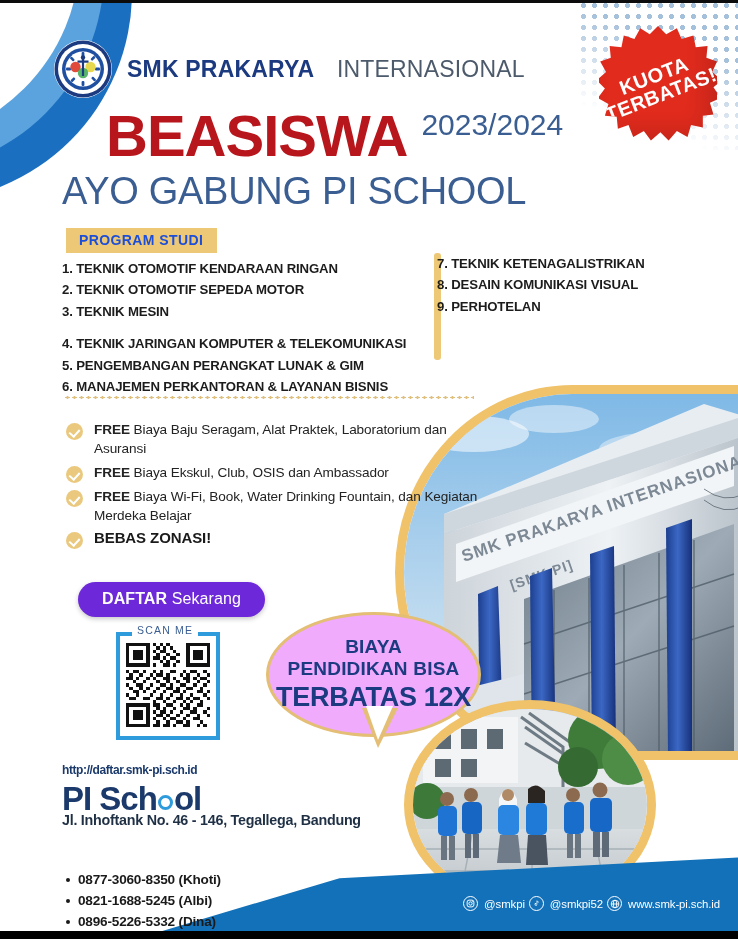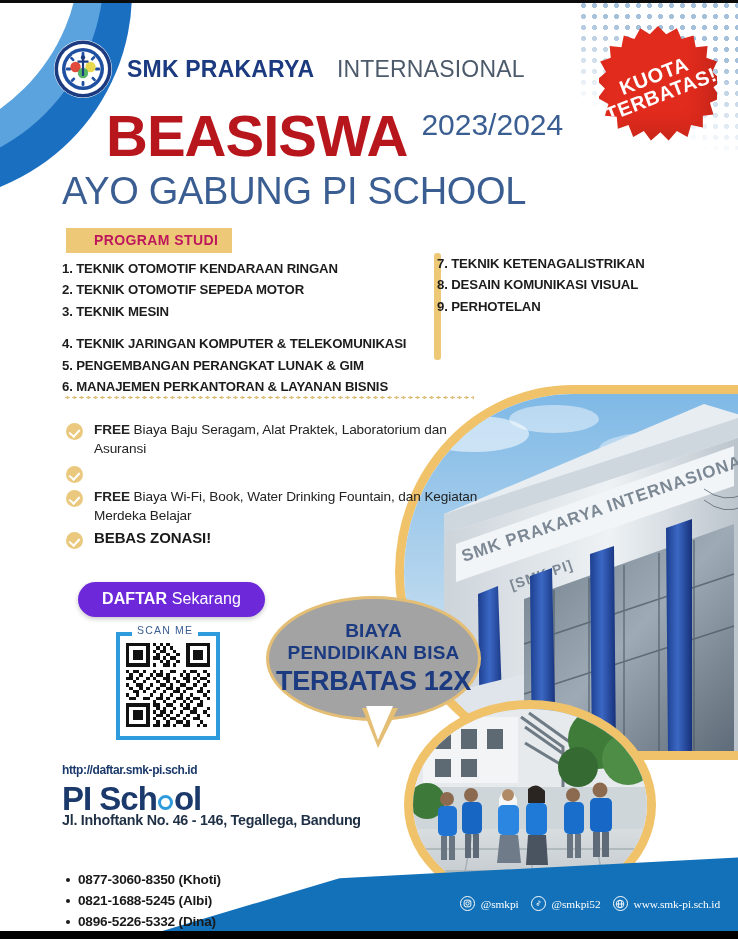--- a/index.html
+++ b/index.html
@@ -72,23 +72,23 @@
   .t-beasiswa { font-size:58px; font-weight:700; color:#b8161d; letter-spacing:-1px; line-height:.95; }
   .t-year { font-size:30px; font-weight:400; color:#3a5e92; letter-spacing:0; }
   .t-sub {
     position:absolute; left:62px; top:172px; z-index:7;
     font-size:38px; font-weight:400; color:#3a5e92; letter-spacing:-.3px; line-height:1;
   }
 
   
   .ps-tag {
     position:absolute; left:66px; top:228px; z-index:7;
-    background:#edc877; color:#be185d;
+    background:#edc877; color:#1d4ed8;
     font-size:14px; font-weight:700; letter-spacing:.4px;
-    padding:4px 14px 5px 28px;
+    padding:4px 14px 5px 13px;
   }
 
   
   .plist-left { position:absolute; left:62px; top:258px; z-index:7; }
   .plist-right { position:absolute; left:437px; top:253px; z-index:7; }
   .pitem {
     font-size:13.2px; font-weight:700; color:#1c1c1c;
     letter-spacing:-.15px; line-height:1.62; white-space:nowrap;
   }
   .pgap { height:11px; }
@@ -144,22 +144,22 @@
 
   
   .urltext {
     position:absolute; left:62px; top:763px; z-index:8;
     font-size:12px; font-weight:700; color:#1b3a6b; letter-spacing:-.4px;
   }
 
   
   .bubble-wrap { position:absolute; left:266px; top:596px; width:230px; height:158px; z-index:9; }
   .bubble {
-    position:absolute; left:0; top:0; width:215px; height:125px;
-    background:#a3a3a3; border:3px solid #e3be74; border-radius:50%;
+    position:absolute; left:0; top:16px; width:215px; height:125px;
+    background:#f0abfc; border:3px solid #e3be74; border-radius:50%;
     display:flex; flex-direction:column; align-items:center; justify-content:center;
   }
   .bubble-tail {
     position:absolute; left:96px; top:112px; width:0; height:0;
     border-left:16px solid transparent; border-right:20px solid transparent;
     border-top:40px solid #e3be74;
   }
   .bubble-tail::after {
     content:""; position:absolute; left:-12px; top:-42px; width:0; height:0;
     border-left:12px solid transparent; border-right:15px solid transparent;
@@ -206,21 +206,21 @@
   .dot-bullet { width:4px; height:4px; background:#1a1a1a; border-radius:50%; flex:0 0 auto; }
 
   
   .footer-band {
     position:absolute; left:0; bottom:8px; width:738px; height:80px; z-index:6;
     background:#1271b8;
     clip-path: polygon(22% 100%, 46% 34%, 100% 8%, 100% 100%);
   }
   .social {
     position:absolute; right:18px; bottom:28px; z-index:7;
-    display:flex; align-items:flex-start; gap:12px;font-family:Liberation Serif, serif;
+    display:flex; align-items:flex-start; gap:4px;
   }
   .soc { display:flex; align-items:center; gap:6px; color:#fff; font-size:11.4px; letter-spacing:-.1px; }
   .soc-ico {
     width:15px; height:15px; border:1.4px solid #fff; border-radius:50%;
     display:flex; align-items:center; justify-content:center; flex:0 0 auto;
   }
   .soc-ico svg { display:block; }
 
   .bottom-black { position:absolute; left:0; bottom:0; width:738px; height:8px; background:#000; z-index:20; }
   .top-black { position:absolute; left:0; top:0; width:738px; height:3px; background:#0c0c0c; z-index:20; }
@@ -313,20 +313,23 @@
 
   <div class="benefits">
     <div class="bitem">
       <div class="chk"></div>
       <div class="btext">
         <b>FREE</b><span> Biaya Baju Seragam, Alat Praktek, Laboratorium dan Asuransi</span>
       </div>
     </div>
     <div class="bitem">
       <div class="chk"></div>
+      <div class="btext">
+        <b>FREE</b><span> Biaya Ekskul, Club, OSIS dan Ambassador</span>
+      </div>
     </div>
     <div class="bitem">
       <div class="chk"></div>
       <div class="btext">
         <b>FREE</b><span> Biaya Wi-Fi, Book, Water Drinking Fountain, dan Kegiatan Merdeka Belajar</span>
       </div>
     </div>
     <div class="bitem">
       <div class="chk"></div>
       <div class="bstrong">BEBAS ZONASI!</div>

